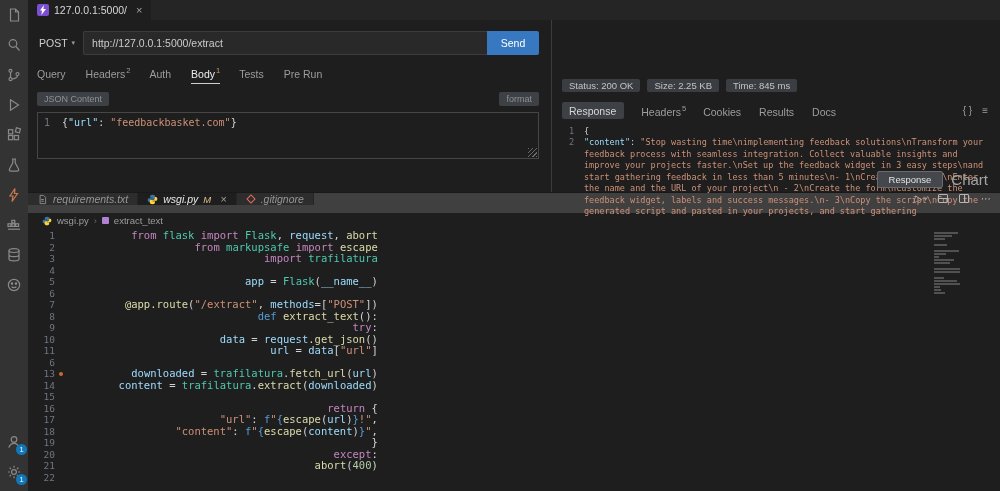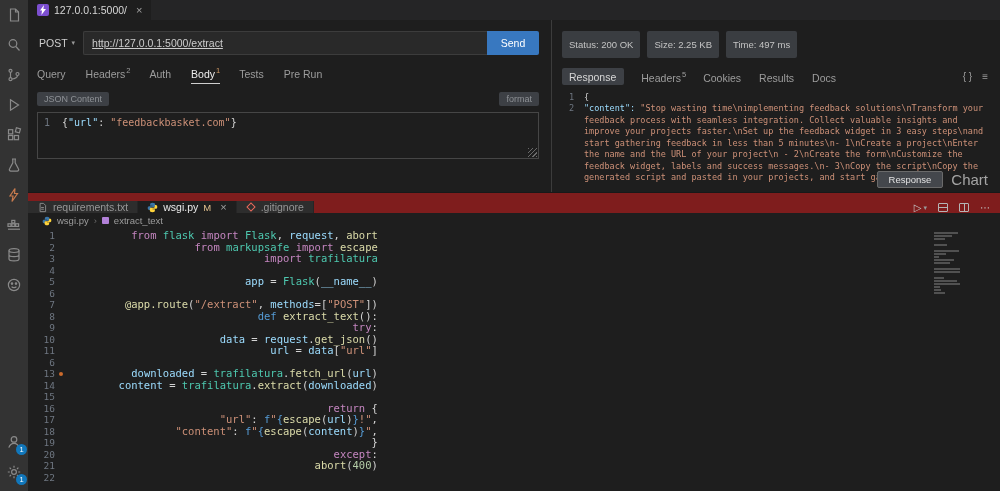--- a/index.html
+++ b/index.html
@@ -25,21 +25,21 @@
 
   
   .thunder { height:173px; display:flex; flex-shrink:0; border-bottom:1px solid #191919; }
   .req-panel { width:524px; flex-shrink:0; border-right:1px solid #3c3c3c; padding:11px 12px 0 9px; position:relative; }
   .resp-panel { flex:1; padding:11px 12px 0 10px; position:relative; min-width:0; }
 
   .url-row { display:flex; align-items:center; }
   .method { display:flex; align-items:center; gap:4px; color:#cfcfcf; font-size:10.5px; padding:0 8px 0 2px; cursor:pointer; }
   .caret { font-size:7px; color:#9a9a9a; }
   .url-input { flex:1; height:24px; background:#292929; border:1px solid #3c3c3c; border-right:none;
-    border-radius:2px 0 0 2px; color:#cccccc; font-size:10.5px; padding:0 8px; outline:none;text-decoration:underline; }
+    border-radius:2px 0 0 2px; color:#cccccc; font-size:10.5px; padding:0 8px; outline:none; }
   .send-btn { width:52px; height:24px; background:#3878c0; border:none; border-radius:0 2px 2px 0;
     color:#ffffff; font-size:10.5px; cursor:pointer; }
 
   .rtabs { display:flex; gap:19px; margin-top:11px; font-size:10.5px; color:#9d9d9d; }
   .rtab { cursor:pointer; padding-bottom:3px; }
   .rtab sup { font-size:7.5px; margin-left:1px; color:#9d9d9d; }
   .rtab.active { color:#ececec; border-bottom:1px solid #cfcfcf; }
   .rtab.active sup { color:#d19a66; }
 
   .btabs { display:flex; gap:15px; margin-top:9px; font-size:10px; color:#9d9d9d; }
@@ -51,41 +51,41 @@
   .chip.right { margin-left:auto; }
 
   .body-editor { margin-top:6px; border:1px solid #464646; height:47px; display:flex; padding:4px 6px;
     font-family:"DejaVu Sans Mono", monospace; font-size:10px; position:relative; }
   .body-gutter { color:#6e7681; margin-right:12px; }
   .resize-handle { position:absolute; right:1px; bottom:1px; width:9px; height:9px;
     background:repeating-linear-gradient(135deg,#6a6a6a 0 1px,transparent 1px 3px); }
 
   
   .status-row { display:flex; gap:7px; }
-  .sbadge { background:#3a3d41; color:#c4c4c4; font-size:9.5px; padding:8px 7px; border-radius:2px; }
+  .sbadge { background:#3a3d41; color:#c4c4c4; font-size:9.5px; padding:1px 7px; border-radius:2px;margin-top:48px; }
   .resp-tabs { display:flex; align-items:center; gap:17px; margin-top:10px; font-size:10.5px; color:#9d9d9d; }
   .resp-tab { cursor:pointer; }
   .resp-tab sup { font-size:7.5px; margin-left:1px; }
   .resp-tab.active { background:#3d4045; color:#d6d6d6; padding:1px 7px 2px; border-radius:2px; }
   .resp-icons { margin-left:auto; display:flex; gap:10px; color:#9d9d9d; font-size:10px; }
   .resp-body { margin-top:7px; display:flex; font-family:"DejaVu Sans Mono", monospace; font-size:8.5px;
     line-height:11.5px; height:90px; overflow:hidden; }
   .resp-gutter { width:12px; text-align:right; color:#6e7681; flex-shrink:0; }
   .resp-code { margin-left:10px; min-width:0; }
   .resp-json-text { white-space:pre-wrap; word-break:break-word; }
   .jkey { color:#9cdcfe; }
   .jstr { color:#ce9178; }
   .resp-footer { position:absolute; right:12px; bottom:4px; display:flex; align-items:center; gap:8px; }
   .resp-btn { background:#44474c; border:1px solid #6a6a6a; color:#e2e2e2; font-size:9.5px;
     padding:2px 11px; border-radius:2px; cursor:pointer; }
   .resp-link { color:#a5a5a5; font-size:15px; cursor:pointer; }
 
   
   .editor-group { flex:1; display:flex; flex-direction:column; min-height:0; }
-  .ed-tabbar { height:20px; background:#7f1d1d; display:flex; align-items:flex-end; flex-shrink:0; }
+  .ed-tabbar { height:20px; background:#404040; display:flex; align-items:flex-start; flex-shrink:0;font-style:italic; }
   .ed-tab { display:flex; align-items:center; gap:5px; padding:0 9px; font-size:10.5px; color:#969696;
     background:#2d2d2d; border-right:1px solid #252526; cursor:pointer; }
   .ed-tab.active { background:#1e1e1e; color:#e8e8e8; }
   .mod-badge { color:#e2c08d; font-size:9.5px; }
   .ed-actions { margin-left:auto; display:flex; align-items:center; gap:11px; padding-right:10px; color:#c5c5c5; }
   .act { font-size:10px; cursor:pointer; display:flex; align-items:center; }
   .ic-split { position:relative; width:10px; height:9px; border:1px solid #b5b5b5; border-radius:1px; }
   .ic-split::after { content:""; position:absolute; left:4px; top:0; bottom:0; width:1px; background:#b5b5b5; }
   .ic-book { position:relative; width:10px; height:9px; border:1px solid #b5b5b5; border-radius:1px; }
   .ic-book::after { content:""; position:absolute; left:0; right:0; top:3px; height:1px; background:#b5b5b5; }
@@ -247,21 +247,21 @@
           <span class="body-gutter">1</span>
           <span><span class="tk-p">{</span><span class="tk-key">"url"</span><span class="tk-p">: </span><span class="tk-str">"feedbackbasket.com"</span><span class="tk-p">}</span></span>
           <span class="resize-handle"></span>
         </div>
       </div>
 
       <div class="resp-panel">
         <div class="status-row">
           <span class="sbadge">Status: 200 OK</span>
           <span class="sbadge">Size: 2.25 KB</span>
-          <span class="sbadge">Time: 497 ms</span>
+          <span class="sbadge">Time: 845 ms</span>
         </div>
 
         <div class="resp-tabs">
           <span class="resp-tab active"><span>Response</span><sup></sup></span>
           <span class="resp-tab"><span>Headers</span><sup>5</sup></span>
           <span class="resp-tab"><span>Cookies</span><sup></sup></span>
           <span class="resp-tab"><span>Results</span><sup></sup></span>
           <span class="resp-tab"><span>Docs</span><sup></sup></span>
           <span class="resp-icons">
             <span>{ }</span>

